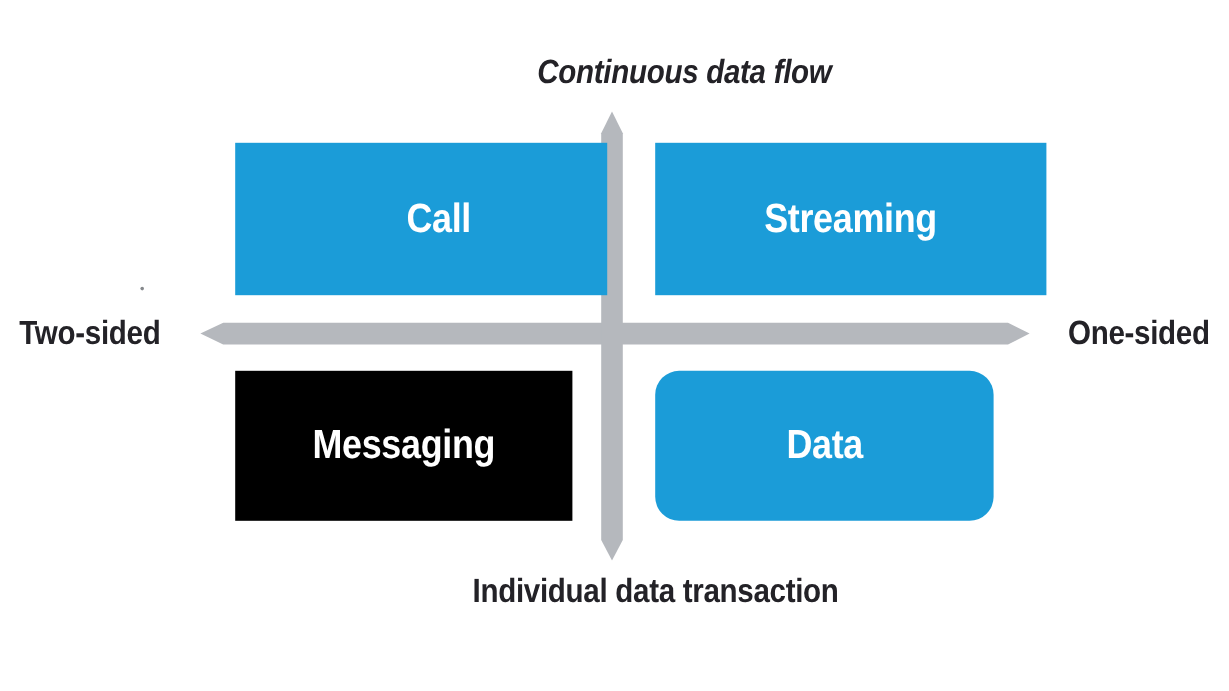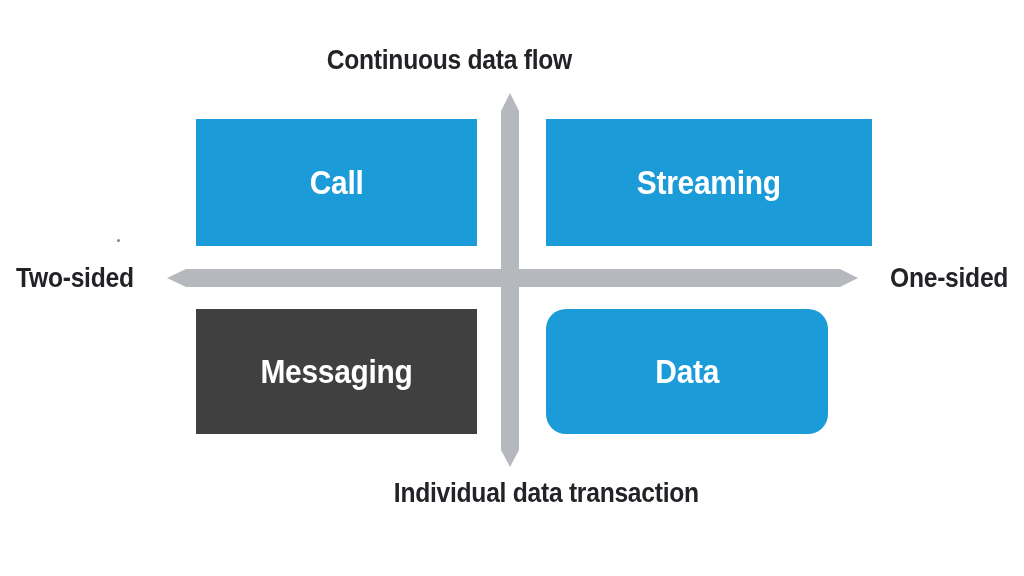--- a/index.html
+++ b/index.html
@@ -40,25 +40,25 @@
   .axes-svg { position: absolute; left: 0; top: 0; }
   .stray-dot {
     position: absolute;
     left: 117px;
     top: 239px;
     width: 3px;
     height: 3px;
     border-radius: 50%;
     background: #85888c;
   }
-  .t-top    { left: 310px; top: 46px;  width: 400px; text-align: left; }
+  .t-top    { left: 310px; top: 46px;  width: 400px; text-align: right; font-style: italic; }
   .t-bottom { left: 320px; top: 479px; width: 400px; text-align: right; }
   .t-left   { left: 0px;   top: 264px; width: 146px; text-align: left; }
   .t-right  { left: 878px; top: 264px; width: 146px; text-align: right; }
-  .b-call      { left: 196px; top: 119px; width: 281px; height: 127px; }
+  .b-call      { left: 196px; top: 119px; width: 281px; height: 127px; padding-left: 29px; }
   .b-streaming { left: 546px; top: 119px; width: 326px; height: 127px; }
   .b-messaging { left: 196px; top: 309px; width: 281px; height: 125px; }
   .b-data      { left: 546px; top: 309px; width: 282px; height: 125px; border-radius: 20px; }
 </style>
 </head>
 <body>
 
 <div class="canvas">
 
   <svg class="axes-svg" width="1024" height="576" viewBox="0 0 1024 576">
@@ -67,21 +67,21 @@
   </svg>
 
   <div class="quad-box b-call" style="background-color: rgb(27, 156, 216);">
     <span class="cond origin-c">Call</span>
   </div>
 
   <div class="quad-box b-streaming" style="background-color: rgb(27, 156, 216);">
     <span class="cond origin-c">Streaming</span>
   </div>
 
-  <div class="quad-box b-messaging" style="background-color: #404040;">
+  <div class="quad-box b-messaging" style="background-color: #000000;">
     <span class="cond origin-c">Messaging</span>
   </div>
 
   <div class="quad-box b-data" style="background-color: rgb(27, 156, 216);">
     <span class="cond origin-c">Data</span>
   </div>
 
   <div class="axis-label t-top">
     <span class="cond origin-c">Continuous data flow</span>
   </div>

